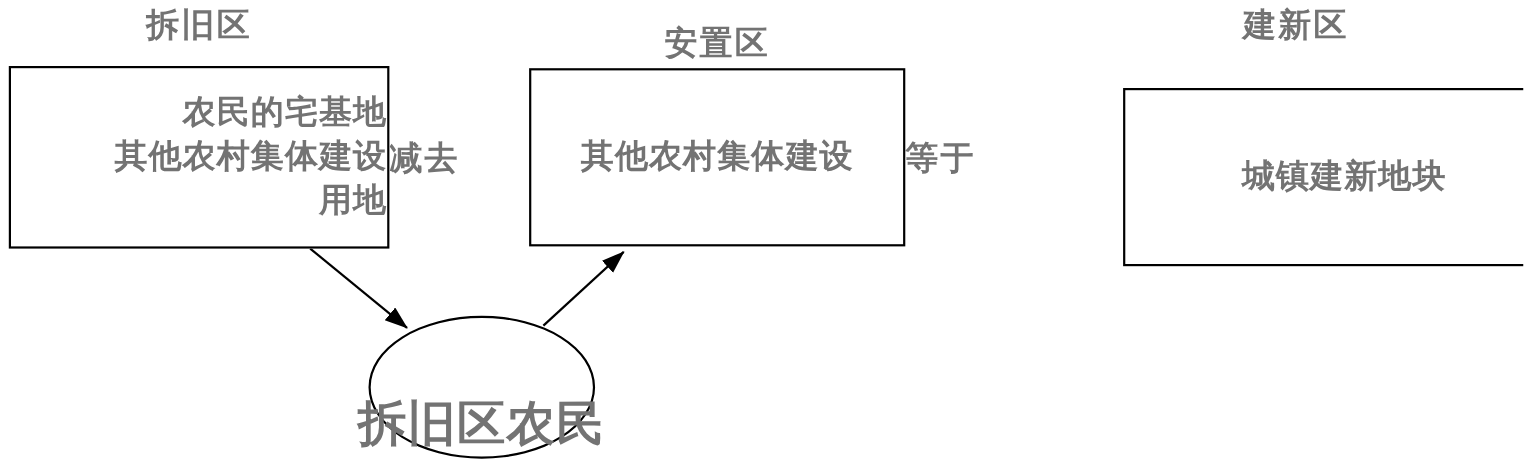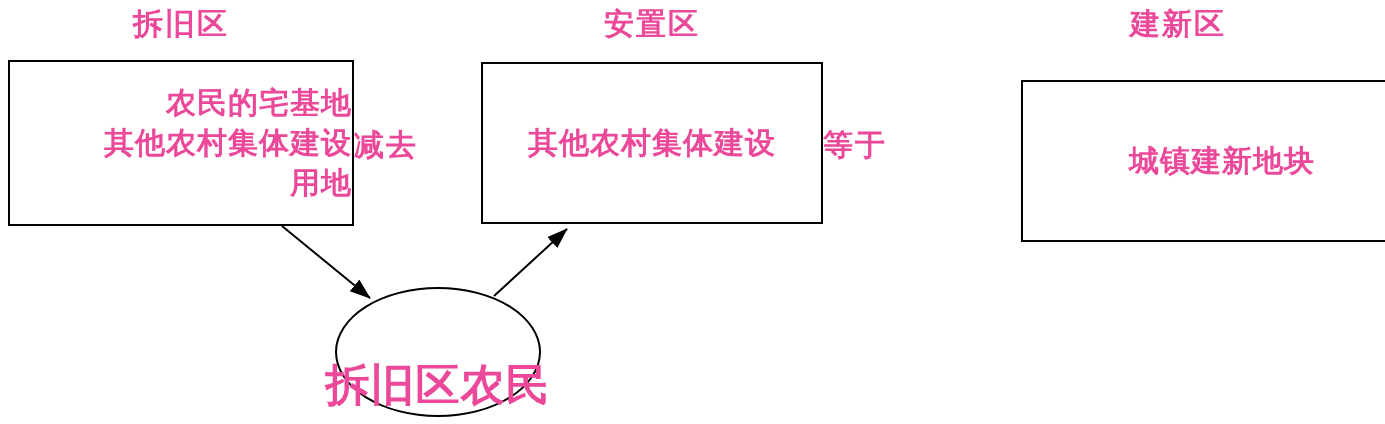--- a/index.html
+++ b/index.html
@@ -3,21 +3,21 @@
 <meta charset="utf-8">
 <style>
   * { margin: 0; padding: 0; box-sizing: border-box; }
   html, body { background: #ffffff; }
   .canvas {
     position: relative;
     width: 1385px;
     height: 424px;
     background: #ffffff;
     font-family: Liberation Sans, sans-serif;
-    color: #ec4899;
+    color: #737373;
     overflow: hidden;
   }
   .arrows-layer {
     position: absolute;
     left: 0; top: 0;
     width: 1385px; height: 424px;
     pointer-events: none;
   }
   .col-header {
     position: absolute;
@@ -79,21 +79,21 @@
       <marker id="arrowhead" markerUnits="userSpaceOnUse" markerWidth="24" markerHeight="18" refX="20" refY="7.5" orient="auto">
         <path d="M0,0 L21,7.5 L0,15 Z" fill="#000000"></path>
       </marker>
     </defs>
     <line x1="282" y1="226" x2="370" y2="298" stroke="#000000" stroke-width="2" marker-end="url(#arrowhead)"></line>
     <line x1="494" y1="296" x2="567" y2="229" stroke="#000000" stroke-width="2" marker-end="url(#arrowhead)"></line>
   </svg>
 
   <div class="col-header" style="left:8px; width:346px;">拆旧区</div>
 
-  <div class="col-header" style="left:481px; width:342px;">安置区</div>
+  <div class="col-header" style="left:481px; width:342px;margin-top:16px;">安置区</div>
 
   <div class="col-header" style="left:978px; width:400px;">建新区</div>
 
   <div class="node-box" style="left:8px; top:60px; width:346px; height:166px;align-items:flex-end;">
     <div class="line">农民的宅基地</div>
     <div class="line">其他农村集体建设</div>
     <div class="line">用地</div>
   </div>
 
   <div class="operator" style="left:354px; width:127px; top:127px;">减去</div>

